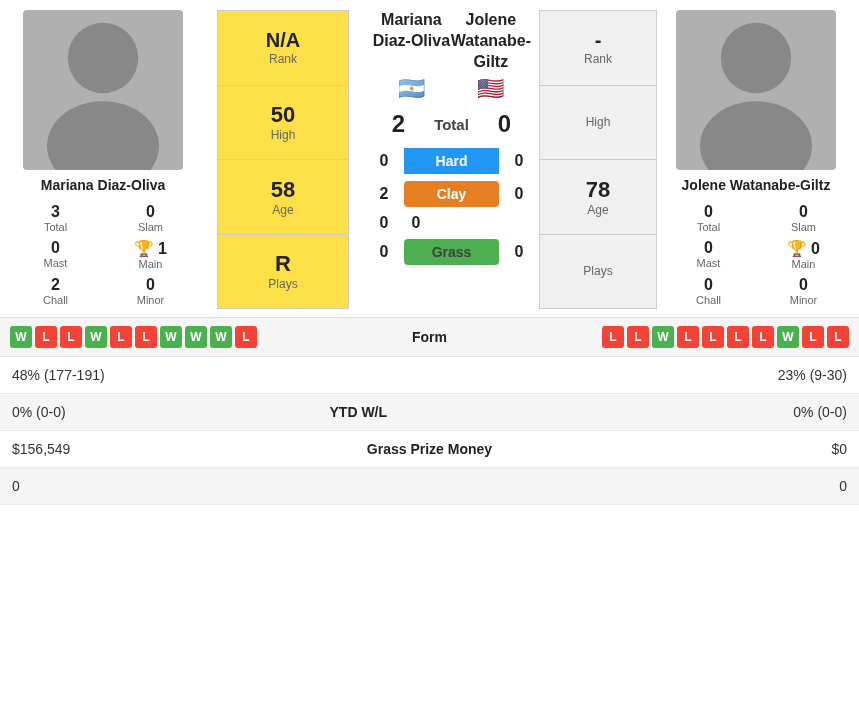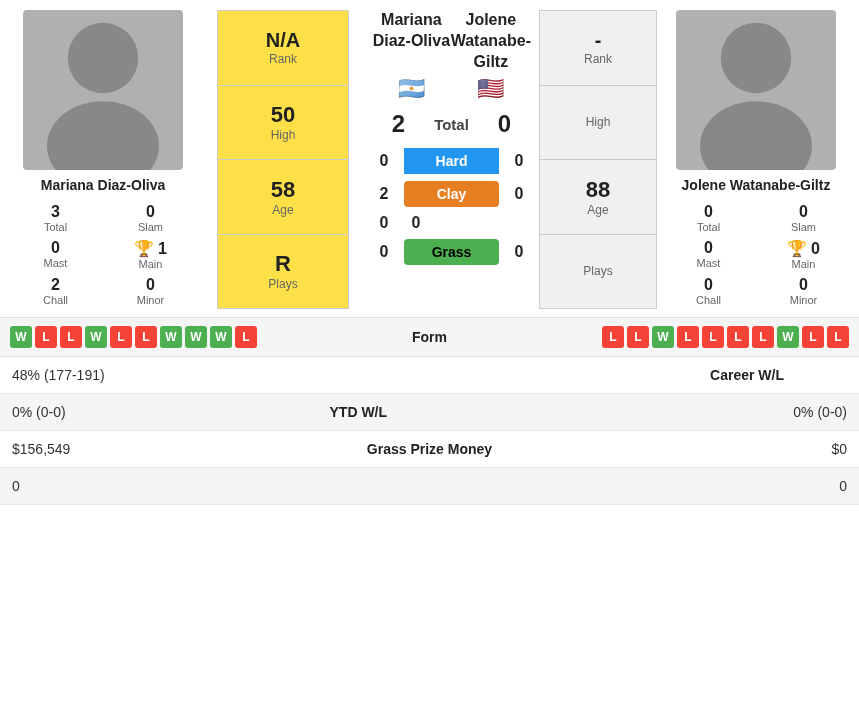--- a/index.html
+++ b/index.html
@@ -119,37 +119,37 @@
           <span style="font-size:16px;font-weight:bold;color:#222;width:24px;text-align:center;">0</span>
         </div>
 
         <div style="display:flex;align-items:center;gap:8px;">
           <span style="font-size:16px;font-weight:bold;color:#222;width:24px;text-align:center;">0</span>
           <span style="font-size:16px;font-weight:bold;color:#222;width:24px;text-align:center;">0</span>
         </div>
 
         <div style="display:flex;align-items:center;gap:8px;">
           <span style="font-size:16px;font-weight:bold;color:#222;width:24px;text-align:center;">0</span>
-          <div style="flex:1;text-align:center;padding:5px 12px;border-radius:4px;background:#4CAF50;color:#000000;font-size:14px;font-weight:bold;">Grass</div>
+          <div style="flex:1;text-align:center;padding:5px 12px;border-radius:4px;background:#4CAF50;color:#404040;font-size:14px;font-weight:bold;">Grass</div>
           <span style="font-size:16px;font-weight:bold;color:#222;width:24px;text-align:center;">0</span>
         </div>
       </div>
     </div>
 
     <div style="width:118px;flex-shrink:0;background:#f0f0f0;border:1px solid #ccc;margin:0 4px;align-self:stretch;display:flex;flex-direction:column;">
       <div style="flex:1;display:flex;flex-direction:column;align-items:center;justify-content:center;border-bottom:1px solid #ccc;padding:12px 4px;">
         <div style="font-size:20px;font-weight:bold;color:#222;">-</div>
         <div style="font-size:12px;color:#666;">Rank</div>
       </div>
       <div style="flex:1;display:flex;flex-direction:column;align-items:center;justify-content:center;border-bottom:1px solid #ccc;padding:12px 4px;">
         <div style="font-size:14px;color:#666;"></div>
         <div style="font-size:12px;color:#666;">High</div>
       </div>
       <div style="flex:1;display:flex;flex-direction:column;align-items:center;justify-content:center;border-bottom:1px solid #ccc;padding:12px 4px;">
-        <div style="font-size:22px;font-weight:bold;color:#222;">88</div>
+        <div style="font-size:22px;font-weight:bold;color:#222;">78</div>
         <div style="font-size:12px;color:#666;">Age</div>
       </div>
       <div style="flex:1;display:flex;flex-direction:column;align-items:center;justify-content:center;padding:12px 4px;">
         <div style="font-size:22px;font-weight:bold;color:#222;"></div>
         <div style="font-size:12px;color:#666;">Plays</div>
       </div>
     </div>
 
     <div style="display:flex;flex-direction:column;align-items:center;width:190px;flex-shrink:0;">
       <div style="width:160px;height:160px;background:#b0b0b0;border-radius:4px;overflow:hidden;display:flex;align-items:center;justify-content:center;">
@@ -217,21 +217,21 @@
         <div style="width: 22px; height: 22px; border-radius: 3px; color: rgb(255, 255, 255); font-size: 12px; font-weight: bold; display: flex; align-items: center; justify-content: center; background: rgb(244, 67, 54);">L</div>
         <div style="width: 22px; height: 22px; border-radius: 3px; color: rgb(255, 255, 255); font-size: 12px; font-weight: bold; display: flex; align-items: center; justify-content: center; background: rgb(76, 175, 80);">W</div>
         <div style="width: 22px; height: 22px; border-radius: 3px; color: rgb(255, 255, 255); font-size: 12px; font-weight: bold; display: flex; align-items: center; justify-content: center; background: rgb(244, 67, 54);">L</div>
         <div style="width: 22px; height: 22px; border-radius: 3px; color: rgb(255, 255, 255); font-size: 12px; font-weight: bold; display: flex; align-items: center; justify-content: center; background: rgb(244, 67, 54);">L</div>
       </div>
   </div>
 
   <div id="stats-rows-container">
       <div style="display: flex; align-items: center; padding: 10px 12px; border-bottom: 1px solid rgb(232, 232, 232); background: rgb(255, 255, 255);">
         <div style="flex: 1 1 0%; text-align: left; font-size: 14px; color: rgb(51, 51, 51);">48% (177-191)</div>
-        <div style="width: 200px; text-align: center; font-size: 14px; font-weight: bold; color: rgb(34, 34, 34);">Career W/L</div>
+        <div style="flex: 1 1 0%; text-align: right; font-size: 14px; color: rgb(51, 51, 51);">23% (9-30)</div>
       </div>
       <div style="display: flex; align-items: center; padding: 10px 12px; border-bottom: 1px solid rgb(232, 232, 232); background: rgb(245, 245, 245);">
         <div style="flex: 1 1 0%; text-align: left; font-size: 14px; color: rgb(51, 51, 51);">0% (0-0)</div>
         <div style="width: 200px; text-align: left; font-size: 14px; font-weight: bold; color: rgb(34, 34, 34);">YTD W/L</div>
         <div style="flex: 1 1 0%; text-align: right; font-size: 14px; color: rgb(51, 51, 51);">0% (0-0)</div>
       </div>
       <div style="display: flex; align-items: center; padding: 10px 12px; border-bottom: 1px solid rgb(232, 232, 232); background: rgb(255, 255, 255);">
         <div style="flex: 1 1 0%; text-align: left; font-size: 14px; color: rgb(51, 51, 51);">$156,549</div>
         <div style="width: 200px; text-align: center; font-size: 14px; font-weight: bold; color: rgb(34, 34, 34);">Grass Prize Money</div>
         <div style="flex: 1 1 0%; text-align: right; font-size: 14px; color: rgb(51, 51, 51);">$0</div>

